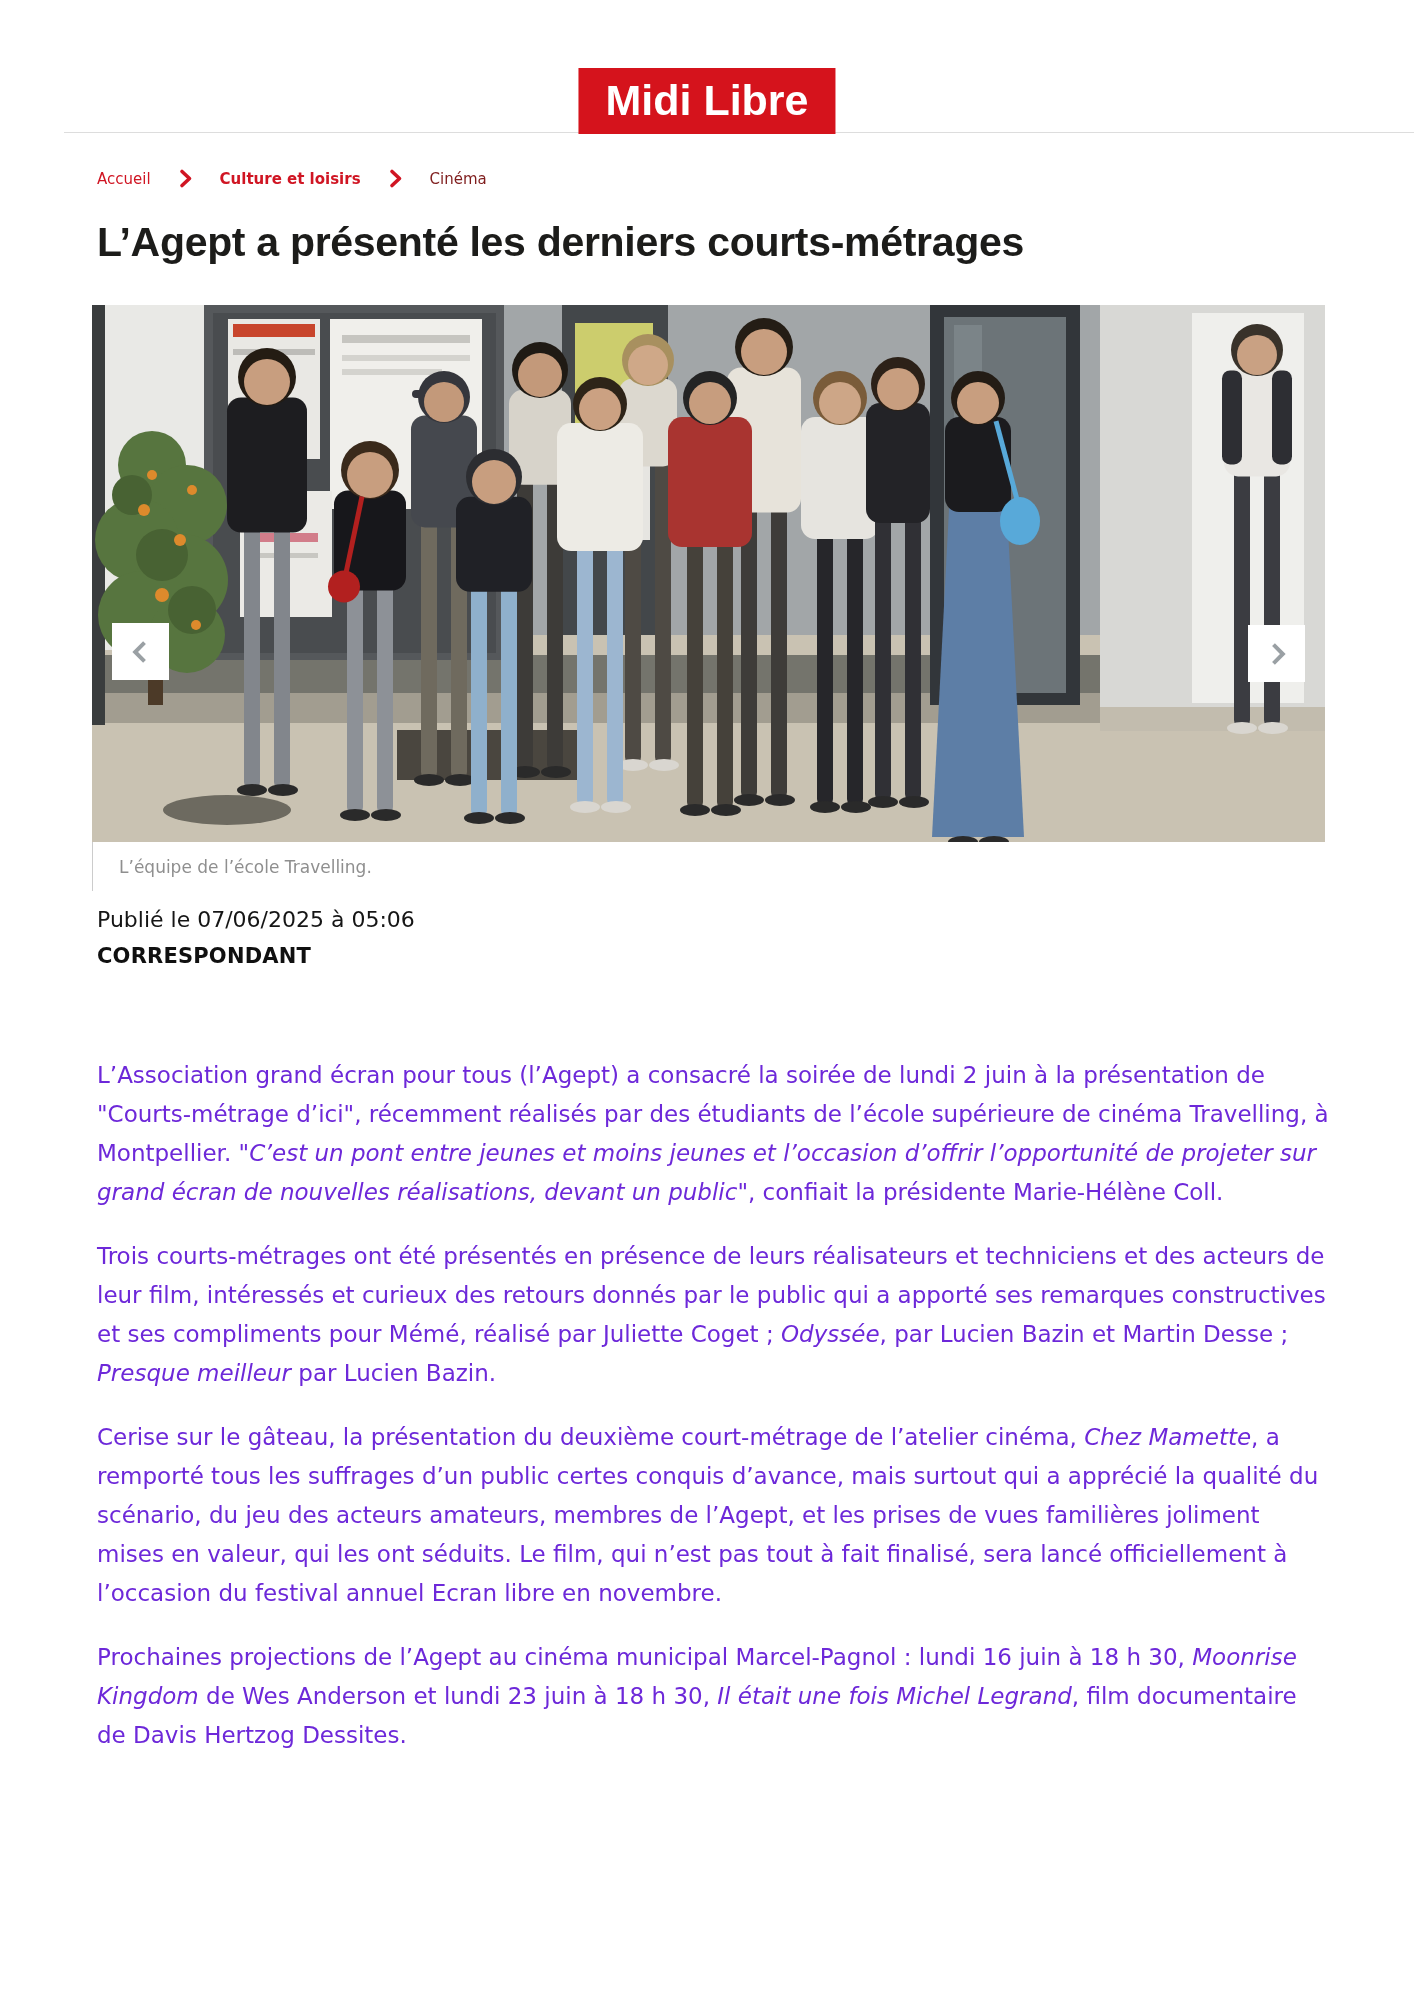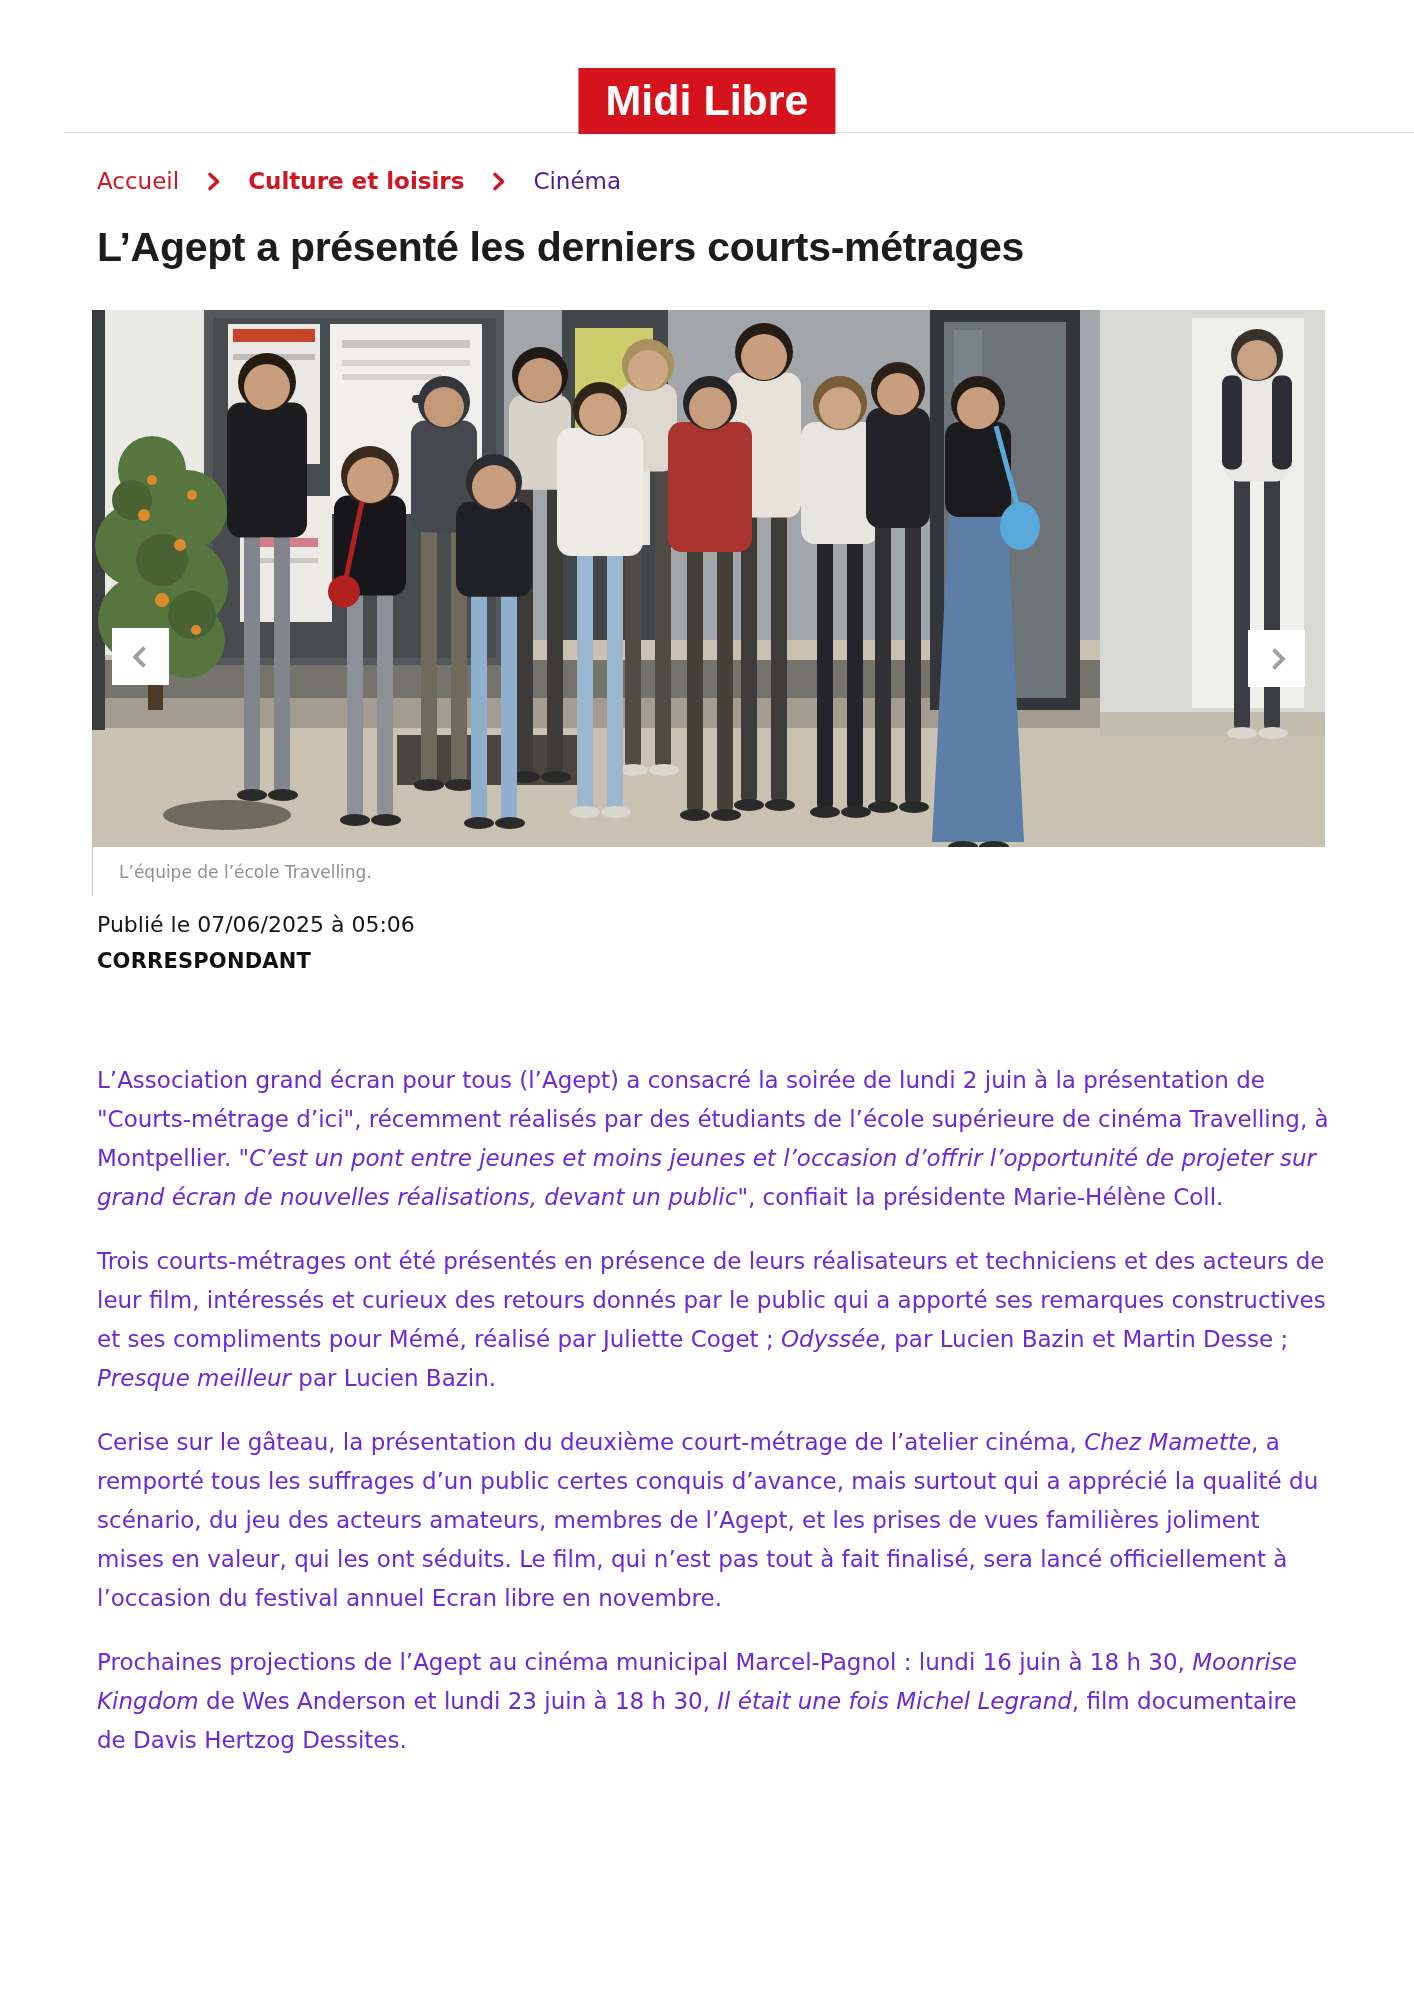--- a/index.html
+++ b/index.html
@@ -7,21 +7,21 @@
   .page{width:1414px;position:relative;}
 
   
   .site-header{height:133px;position:relative;background:#fff;}
   .header-line{position:absolute;left:64px;right:0;bottom:0;height:1px;background:#dddddd;box-shadow:0 3px 4px -1px rgba(0,0,0,0.10);}
   .logo{position:absolute;left:50%;transform:translateX(-50%);bottom:-1px;height:66px;line-height:64px;
         padding:0 27px;background:#d5131c;color:#fff;font-family:Liberation Sans, sans-serif;font-weight:bold;
         font-size:43px;text-decoration:none;white-space:nowrap;z-index:2;}
 
   
-  .breadcrumb{margin:35px 0 16px 97px;display:flex;align-items:center;gap:27px;font-size:23px;}
+  .breadcrumb{margin:35px 0 16px 97px;display:flex;align-items:center;gap:27px;font-size:15px;}
   .breadcrumb a{color:#d01523;text-decoration:none;font-weight:400;}
   .bc-sep{display:flex;align-items:center;}
 
   
   h1{margin:28px 0 0 97px;font-family:"Liberation Sans",sans-serif;font-size:41px;line-height:50px;
      font-weight:700;color:#1c1c1a;letter-spacing:-0.3px;width:1233px;}
 
   
   figure{margin:38px 0 0 92px;width:1233px;padding:0;}
   .photo{position:relative;width:1233px;height:537px;background:#a2a6a8;overflow:hidden;}
@@ -58,21 +58,21 @@
         <svg width="15" height="21" viewBox="0 0 15 21">
           <polyline points="4,3.5 11.5,10.5 4,17.5" fill="none" stroke="#d01523" stroke-width="3.6" stroke-linecap="round" stroke-linejoin="round"></polyline>
         </svg>
       </span>
       <a href="#" style="color: rgb(208, 21, 35); font-weight: bold;">Culture et loisirs</a>
       <span class="bc-sep">
         <svg width="15" height="21" viewBox="0 0 15 21">
           <polyline points="4,3.5 11.5,10.5 4,17.5" fill="none" stroke="#d01523" stroke-width="3.6" stroke-linecap="round" stroke-linejoin="round"></polyline>
         </svg>
       </span>
-      <a href="#" style="color: #4c1d95; text-align: right;">Cinéma</a>
+      <a href="#" style="color: #7f1d1d; text-align: right;">Cinéma</a>
     </nav>
 
   <h1>L’Agept a présenté les derniers courts-métrages</h1>
 
   <figure>
     <div class="photo">
 
       <svg width="1233" height="537" viewBox="0 0 1233 537" xmlns="http://www.w3.org/2000/svg">
 
         <rect x="0" y="0" width="1233" height="360" fill="#a2a6a8"></rect>

